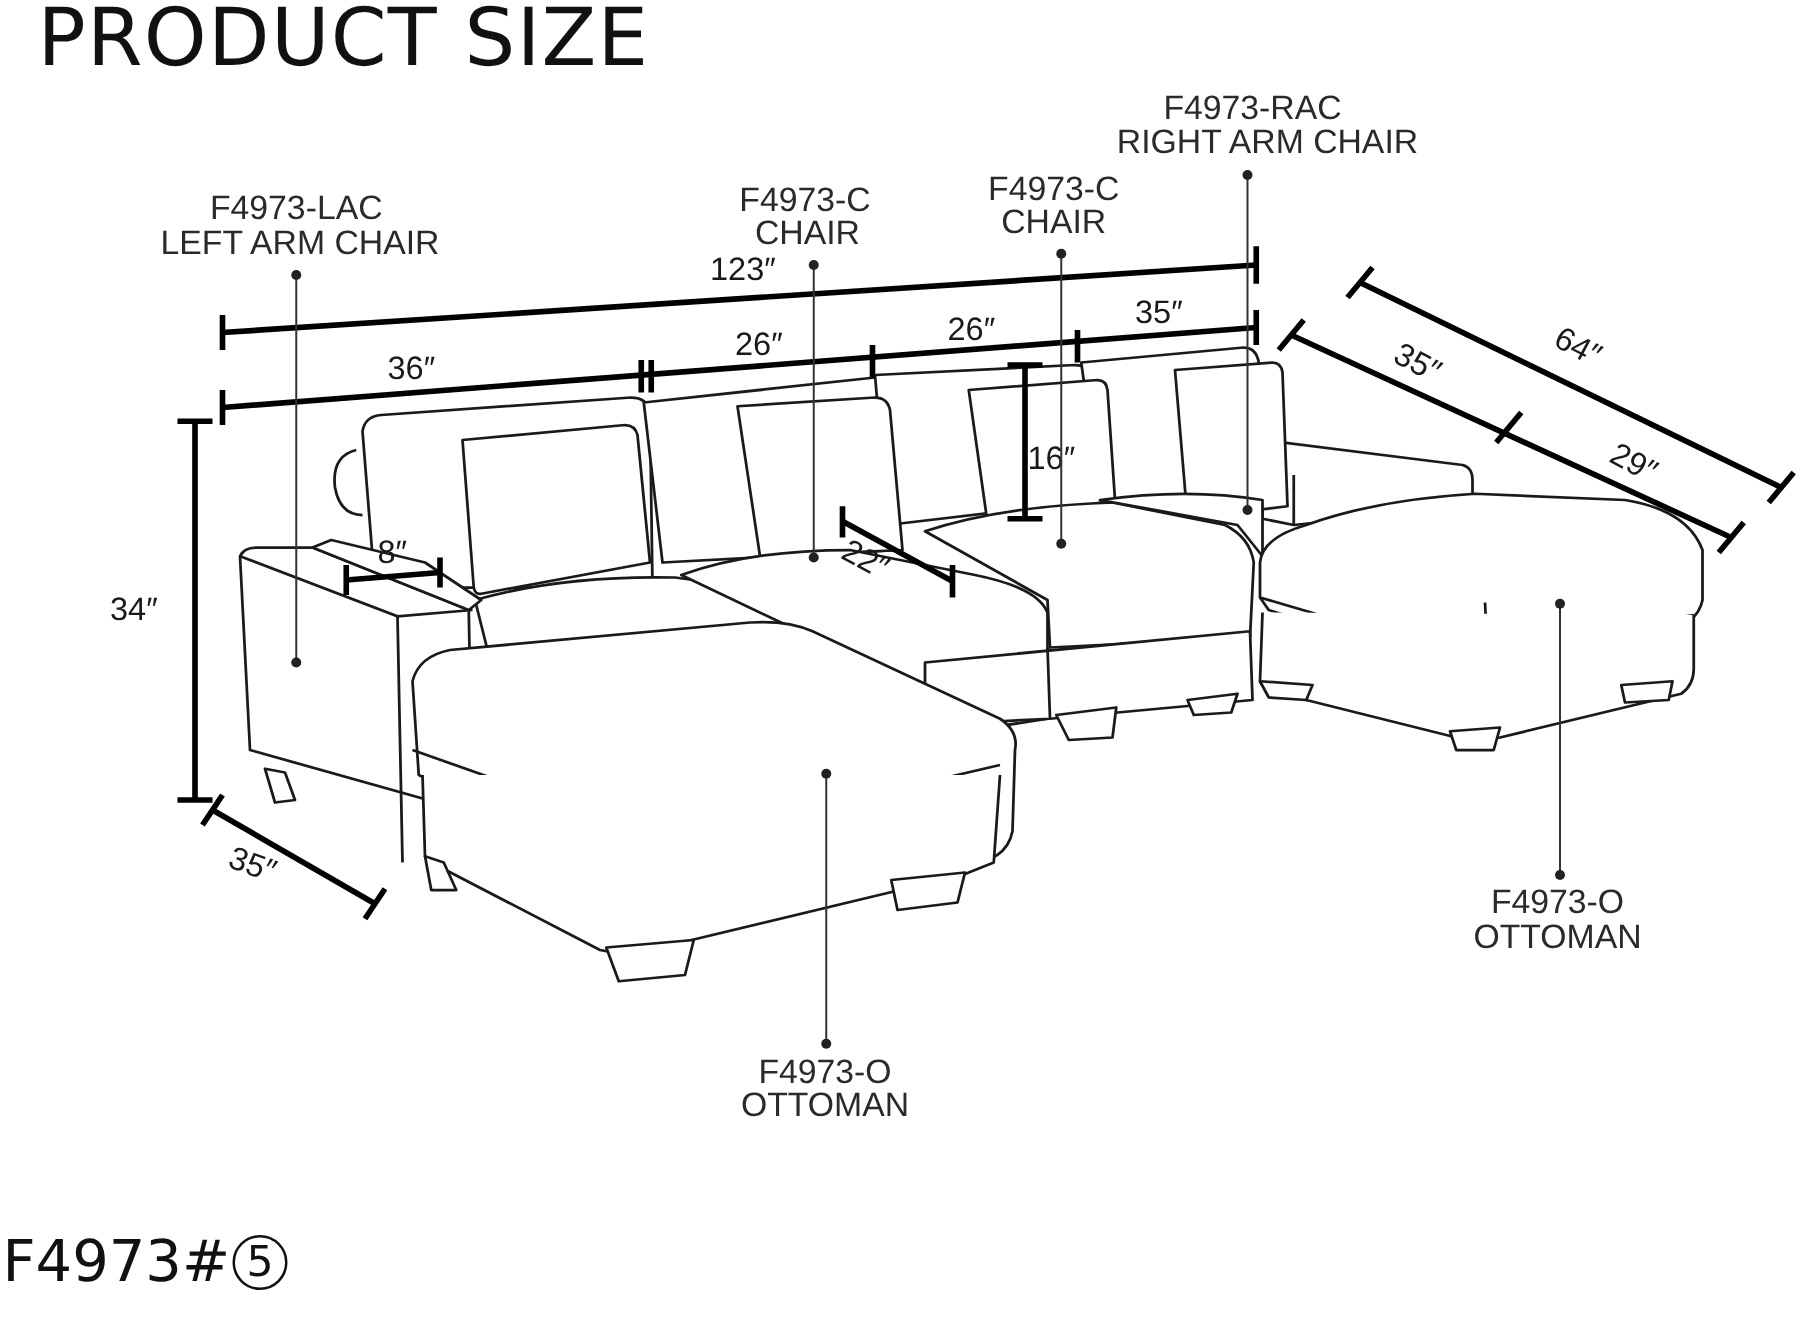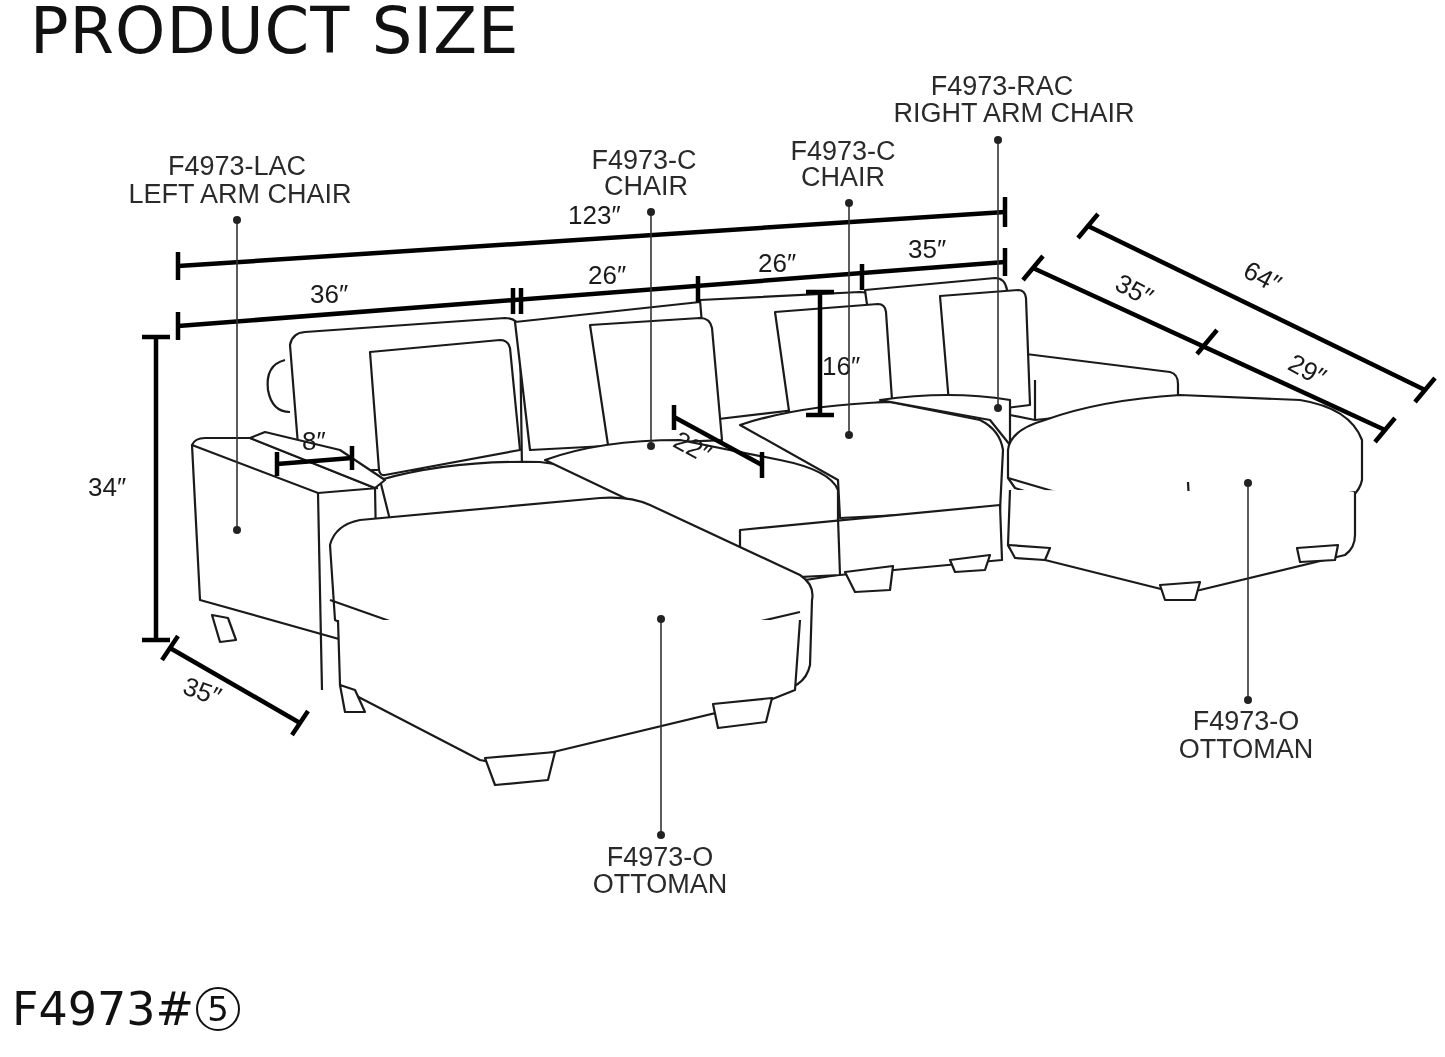--- a/index.html
+++ b/index.html
@@ -1,18 +1,18 @@
 <!DOCTYPE html>
 <html><head>
 <meta charset="utf-8">
 <style>
   html, body { margin:0; padding:0; background:#ffffff; }
   body { width:1445px; height:1057px; position:relative; overflow:hidden; font-family:"Liberation Sans", sans-serif; color:#1a1a1a; }
   .title { position:absolute; left:30px; top:-6px; font-family:"DejaVu Sans", sans-serif; font-size:64px; letter-spacing:1px; color:#111; font-weight:normal; }
-  .model { position:absolute; left:12px; top:982px; font-family:"DejaVu Sans", sans-serif; font-size:46px; color:#111; }
+  .model { position:absolute; left:2px; top:982px; font-family:"DejaVu Sans", sans-serif; font-size:46px; color:#111; }
   .model .circ { display:inline-block; width:40px; height:40px; border:2.5px solid #111; border-radius:50%; text-align:center; line-height:40px; font-size:34px; vertical-align:4px; margin-left:2px; }
   svg { position:absolute; left:0; top:0; }
   .lbl { font-family:"Liberation Sans", sans-serif; font-size:27px; fill:#2a2a2a; text-anchor:middle; }
   .dim { font-family:"Liberation Sans", sans-serif; font-size:26px; fill:#1a1a1a; }
   .ln { stroke:#1a1a1a; stroke-width:2.2; fill:#fff; stroke-linejoin:round; }
   .ln2 { stroke:#1a1a1a; stroke-width:2.2; fill:none; }
   .dl { stroke:#000; stroke-width:4.5; fill:none; }
   .lead { stroke:#333; stroke-width:1.6; fill:none; }
   .dot { fill:#222; }
 </style>

